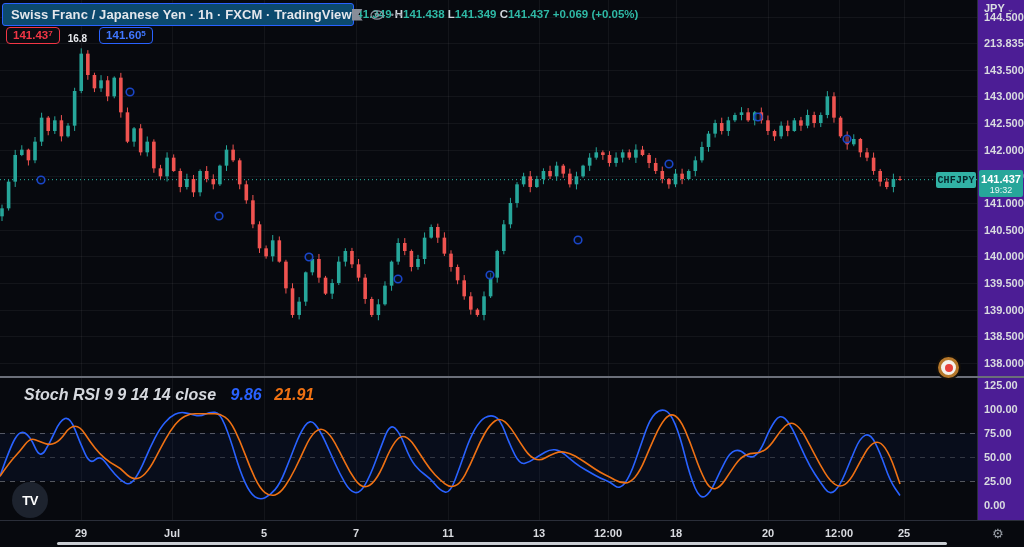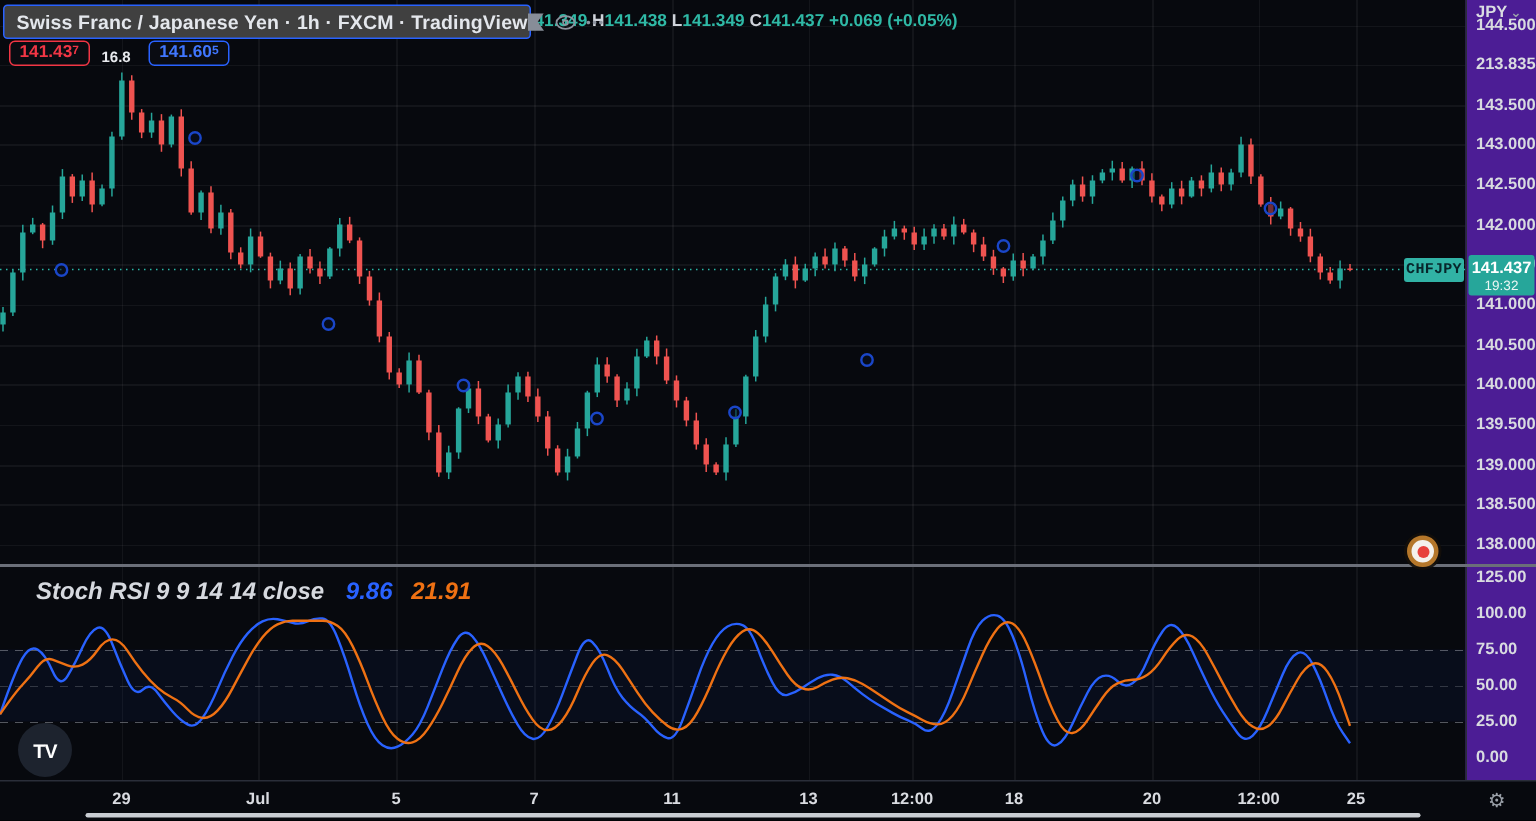--- a/index.html
+++ b/index.html
@@ -4,21 +4,21 @@
 <style>
   html,body{margin:0;padding:0;background:#000;}
   #root{position:relative;width:1024px;height:547px;background:#07090e;overflow:hidden;
         font-family:"Liberation Sans","DejaVu Sans",sans-serif;-webkit-font-smoothing:antialiased;}
   #plot-svg{position:absolute;left:0;top:0;z-index:1;}
   
   #ohlc-row{position:absolute;left:341px;top:8px;z-index:2;font-size:11.5px;white-space:nowrap;color:#b9bfc9;}
   #ohlc-row b{font-weight:700;color:#cfd3da;}
   .val{color:#2fb9a6;font-weight:600;}
   #legend-box{position:absolute;left:2px;top:3px;width:350px;height:21px;z-index:3;
-      background:#404040;border:1px solid #2962ff;border-radius:3px;display:flex;align-items:center;}
+      background:#0c4a6e;border:1px solid #2962ff;border-radius:3px;display:flex;align-items:center;}
   #legend-title{font-size:13px;font-weight:700;color:#e4e7ec;padding-left:8px;white-space:nowrap;letter-spacing:.1px;}
   #legend-icons{margin-left:auto;display:flex;align-items:center;gap:7px;padding-right:7px;}
   #flag-icon{width:11px;height:12px;background:#878d98;clip-path:polygon(0 0,100% 0,62% 50%,100% 100%,0 100%);}
   #eye-icon svg{display:block;}
   #more-icon{color:#8d939e;font-size:9px;letter-spacing:1px;line-height:10px;}
   
   #bidask-row{position:absolute;left:6px;top:27px;z-index:3;display:flex;align-items:flex-end;}
   .quote-box{height:15px;padding:0 6px;border-radius:4px;display:flex;align-items:flex-start;
       font-size:11.5px;font-weight:700;background:rgba(10,13,19,.85);line-height:15px;}
   #bid-box{border:1px solid #f23645;color:#f23645;}

